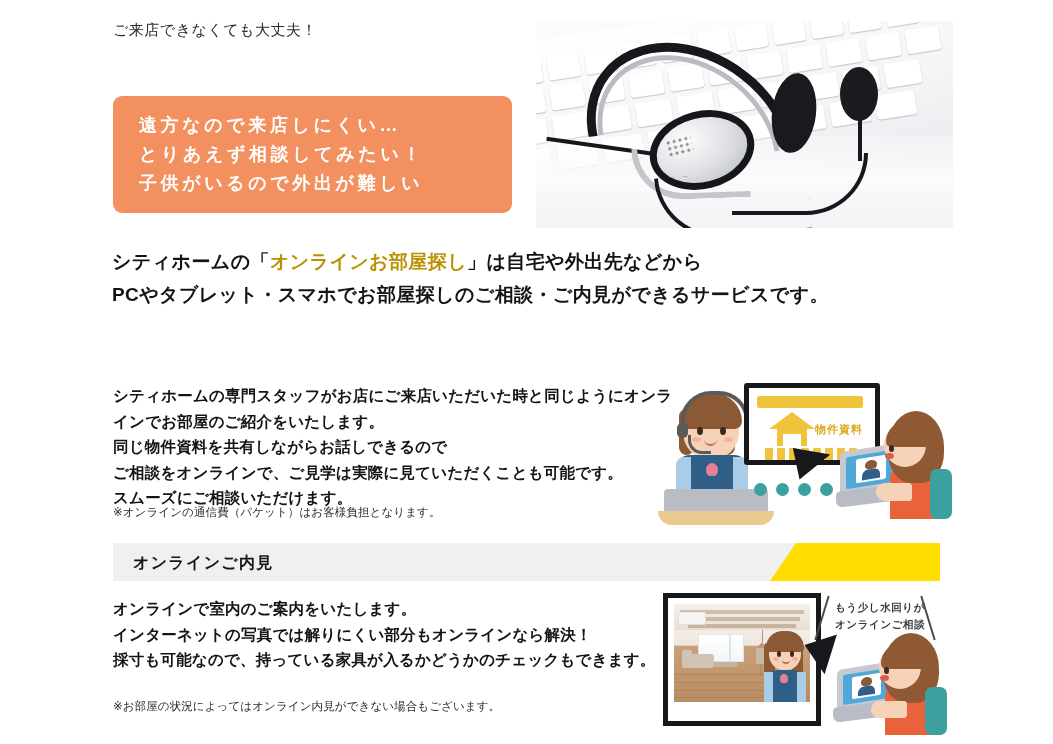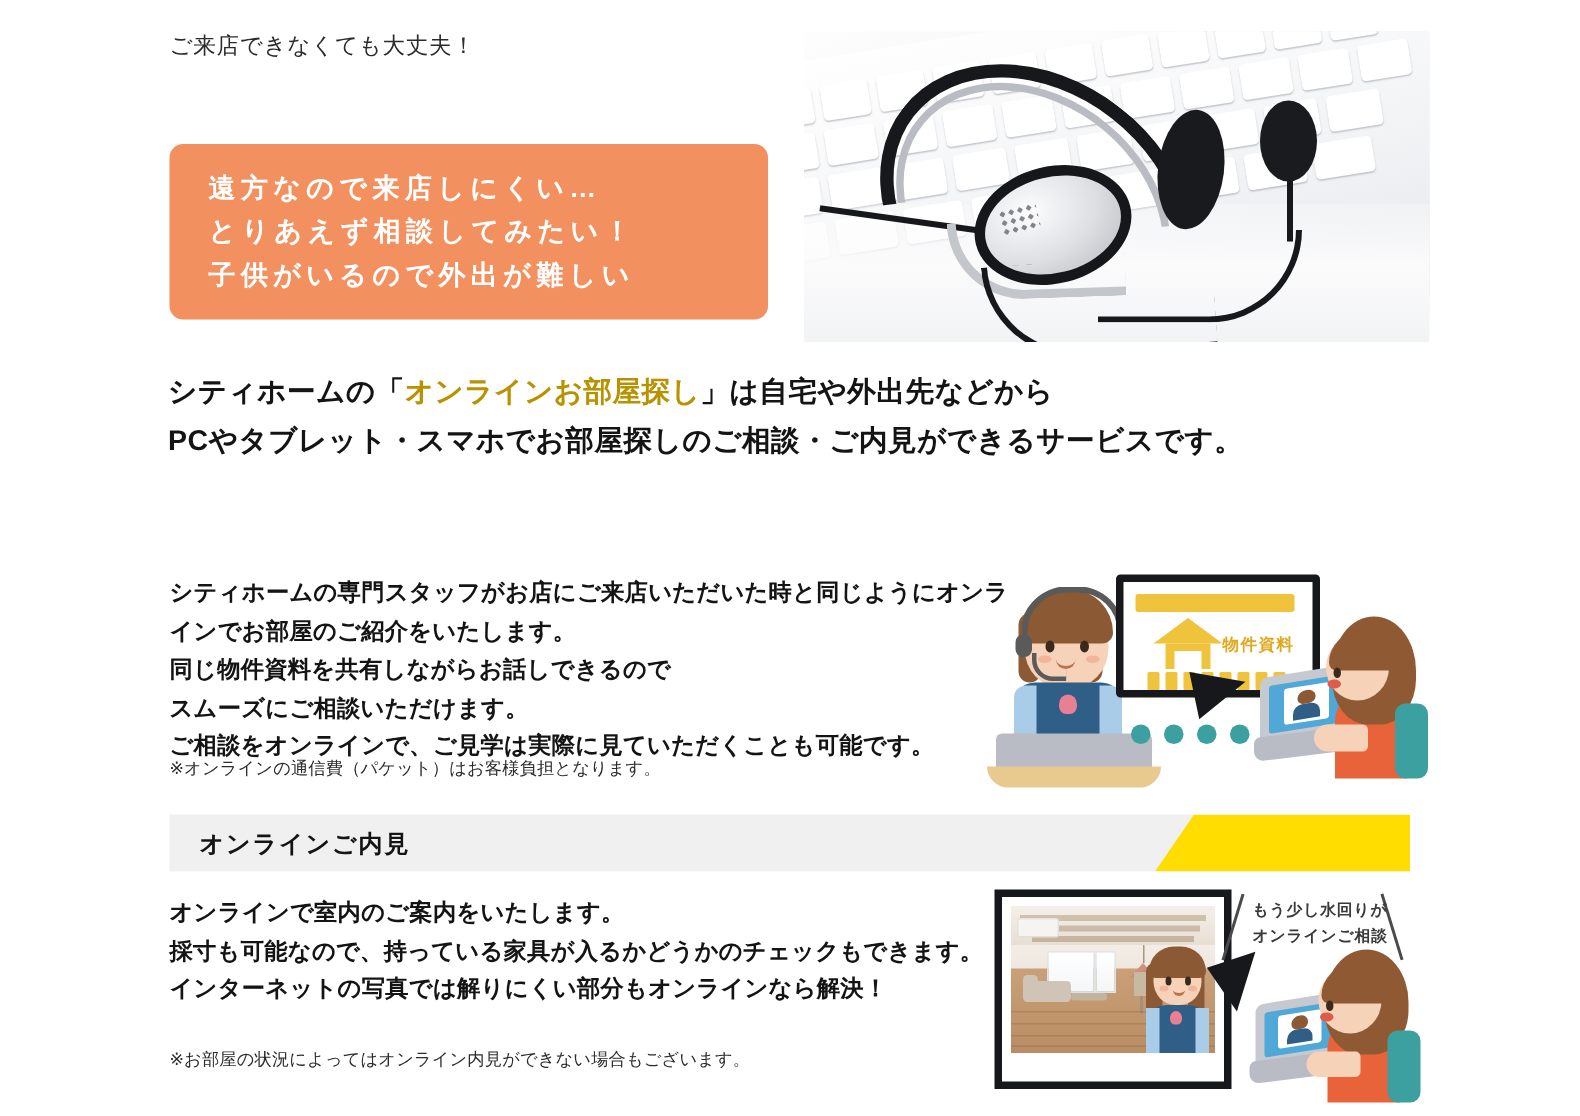--- a/index.html
+++ b/index.html
@@ -599,22 +599,22 @@
   <div class="lead">
     <div><span>シティホームの「</span><span class="accent">オンラインお部屋探し</span><span>」は自宅や外出先などから</span></div>
     <div>PCやタブレット・スマホでお部屋探しのご相談・ご内見ができるサービスです。</div>
   </div>
 
 
   <div class="body-text" style="left:113px;top:383px;">
     <div>シティホームの専門スタッフがお店にご来店いただいた時と同じようにオンラ</div>
     <div>インでお部屋のご紹介をいたします。</div>
     <div>同じ物件資料を共有しながらお話しできるので</div>
+    <div>ご相談をオンラインで、ご見学は実際に見ていただくことも可能です。</div>
     <div>スムーズにご相談いただけます。</div>
-    <div>ご相談をオンラインで、ご見学は実際に見ていただくことも可能です。</div>
   </div>
   <div class="note-text" style="left:113px;top:505px;">※オンラインの通信費（パケット）はお客様負担となります。</div>
 
   <div class="illus" style="left:650px;top:375px;width:300px;height:145px;">
 
     <div class="illus" style="left:18px;top:8px;width:110px;height:135px;">
       <div class="agent-hair-sideL" style="left:11px;top:26px;"></div>
       <div class="agent-hair-sideR" style="left:52px;top:26px;"></div>
       <div class="agent-head" style="left:15px;top:18px;"></div>
       <div class="agent-hair-top" style="left:12px;top:10px;"></div>
@@ -674,22 +674,22 @@
     </div>
   </div>
 
   <div class="sec-bar" style="top:543px;">
     <div class="sec-bar-flag"></div>
     <div class="sec-bar-label">オンラインご内見</div>
   </div>
 
   <div class="body-text" style="left:113px;top:596px;">
     <div>オンラインで室内のご案内をいたします。</div>
+    <div>インターネットの写真では解りにくい部分もオンラインなら解決！</div>
     <div>採寸も可能なので、持っている家具が入るかどうかのチェックもできます。</div>
-    <div>インターネットの写真では解りにくい部分もオンラインなら解決！</div>
   </div>
   <div class="note-text" style="left:113px;top:699px;">※お部屋の状況によってはオンライン内見ができない場合もございます。</div>
 
   <div class="illus" style="left:655px;top:585px;width:290px;height:150px;">
 
     <div class="room-frame" style="left:8px;top:8px;width:148px;height:123px;">
       <div class="room-photo" style="left:6px;top:6px;width:136px;height:98px;">
         <div class="room-ceiling"></div>
         <div class="room-beam" style="left:6px;top:6px;width:124px;"></div>
         <div class="room-beam" style="left:10px;top:13px;width:116px;"></div>

